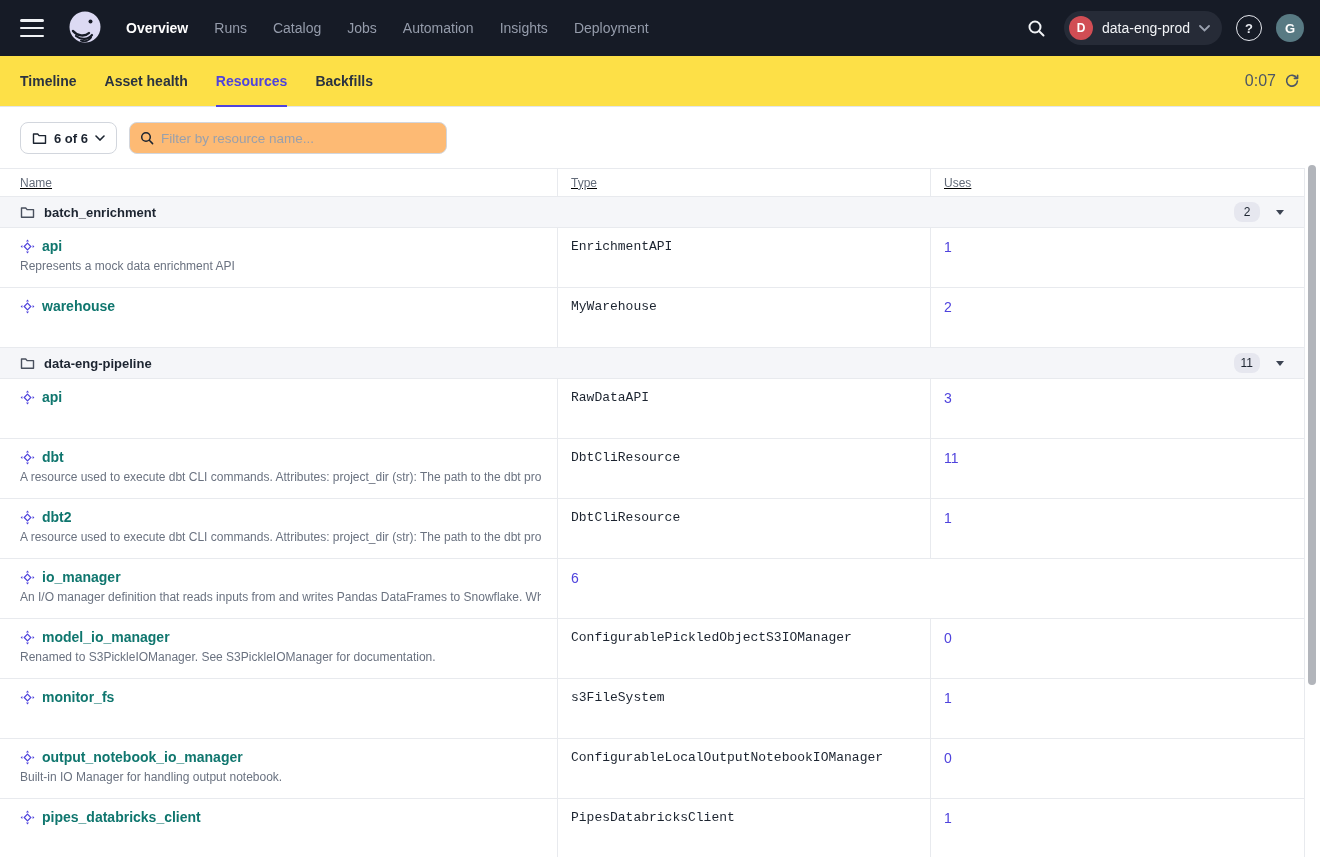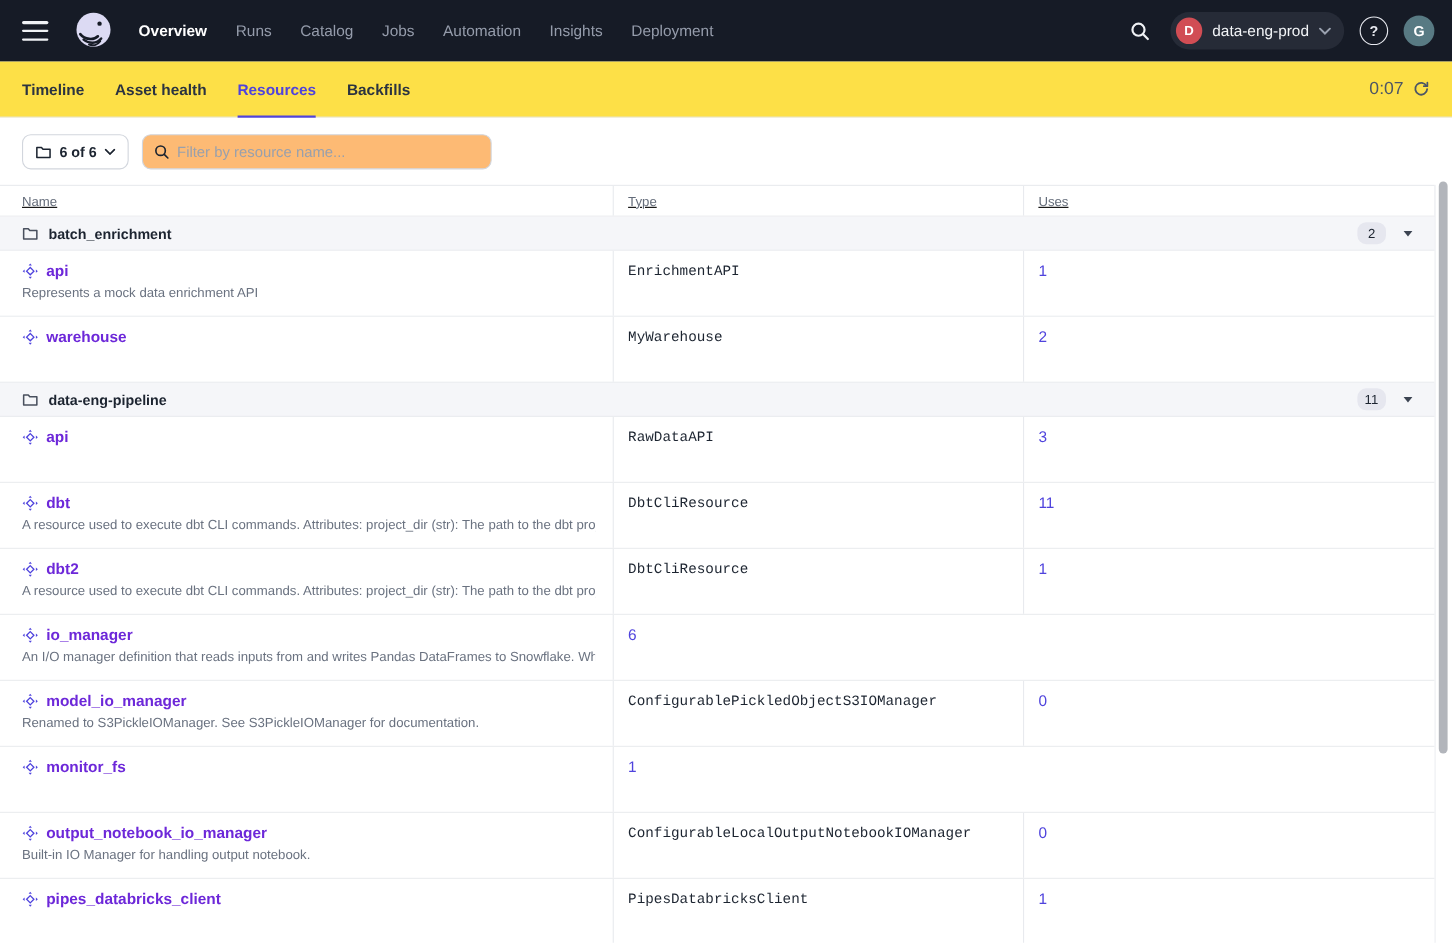--- a/index.html
+++ b/index.html
@@ -45,21 +45,21 @@
   .thead .th { font-size:12px; color:#646c7a; display:flex; align-items:center; padding-left:20px; }
   .thead .th + .th { border-left:1px solid #e8eaee; padding-left:13px; }
   .grouprow { height:31px; background:#f5f6f9; border-bottom:1px solid #e8eaee; display:flex; align-items:center; padding:0 20px; cursor:pointer;justify-content:center; }
   .grouprow .gname { font-size:13px; font-weight:700; color:#1c2430; margin-left:9px; }
   .grouprow .gright { margin-left:auto; display:flex; align-items:center; gap:16px; }
   .gbadge { background:#e6e7ef; border-radius:8px; min-width:26px; height:20px; padding:0 7px; font-size:12px; color:#1c2430; display:flex; align-items:center; justify-content:center; }
   .gcaret { width:0; height:0; border-left:4.5px solid transparent; border-right:4.5px solid transparent; border-top:5.5px solid #3c4452; cursor:pointer; }
   .row { display:grid; grid-template-columns:557px 373px 375px; height:60px; border-bottom:1px solid #e8eaee; background:#fff; }
   .cell-name { padding:10px 16px 0 20px; overflow:hidden; }
   .nameline { display:flex; align-items:center; gap:7px; }
-  .rname { font-size:14px; font-weight:600; color:#6d28d9; text-decoration:none; cursor:pointer; }
+  .rname { font-size:14px; font-weight:600; color:#0f766e; text-decoration:none; cursor:pointer; }
   .rdesc { font-size:12px; color:#6a7280; margin-top:5px; white-space:nowrap; overflow:hidden; }
   .cell-type { border-left:1px solid #e8eaee; padding:11px 0 0 13px; font-family:"Liberation Mono", monospace; font-size:13px; color:#1c2430; }
   .cell-uses { border-left:1px solid #e8eaee; padding:10px 0 0 13px; }
   .uses-link { font-size:14px; color:#4f43dd; cursor:pointer; text-decoration:none; }
 
   
   .scroll-thumb { position:absolute; right:4px; top:165px; width:8px; height:520px; background:#b2b5bb; border-radius:4px; }
 
   .icon { flex:0 0 auto; display:inline-flex; }
 </style>
@@ -325,20 +325,21 @@
                   <path d="M7.5 4.2 L10.8 7.5 L7.5 10.8 L4.2 7.5 Z" fill="none" stroke="#4f43dd" stroke-width="1.2"></path>
                   <path d="M7.5 0.6 L9 2.4 H6 Z" fill="#4f43dd"></path>
                   <path d="M7.5 14.4 L6 12.6 H9 Z" fill="#4f43dd"></path>
                   <path d="M0.6 7.5 L2.4 6 V9 Z" fill="#4f43dd"></path>
                   <path d="M14.4 7.5 L12.6 9 V6 Z" fill="#4f43dd"></path>
                 </svg>
               </span>
               <a class="rname">monitor_fs</a>
             </div>
           </div>
+          <div class="cell-type">s3FileSystem</div>
           <div class="cell-uses"><a class="uses-link">1</a></div>
         </div>
         <div class="row">
           <div class="cell-name">
             <div class="nameline">
               <span class="icon">
                 <svg width="15" height="15" viewBox="0 0 15 15">
                   <path d="M7.5 4.2 L10.8 7.5 L7.5 10.8 L4.2 7.5 Z" fill="none" stroke="#4f43dd" stroke-width="1.2"></path>
                   <path d="M7.5 0.6 L9 2.4 H6 Z" fill="#4f43dd"></path>
                   <path d="M7.5 14.4 L6 12.6 H9 Z" fill="#4f43dd"></path>

